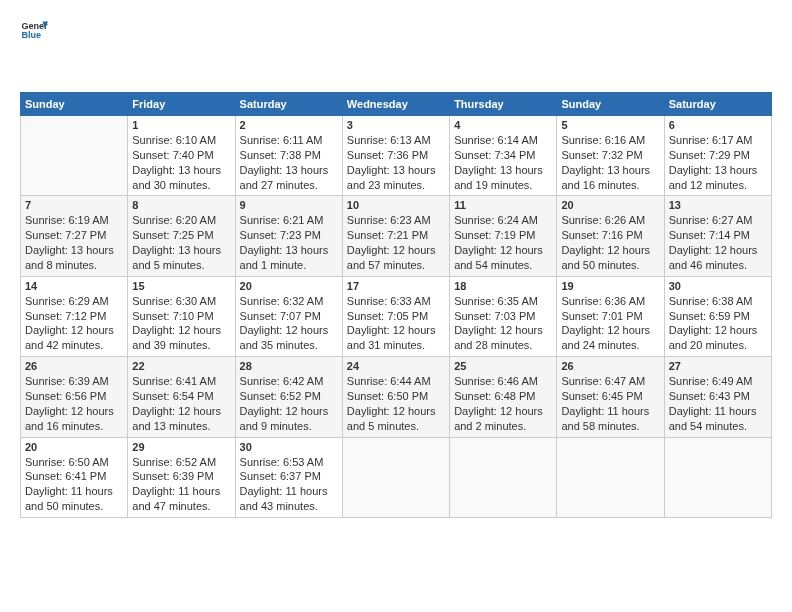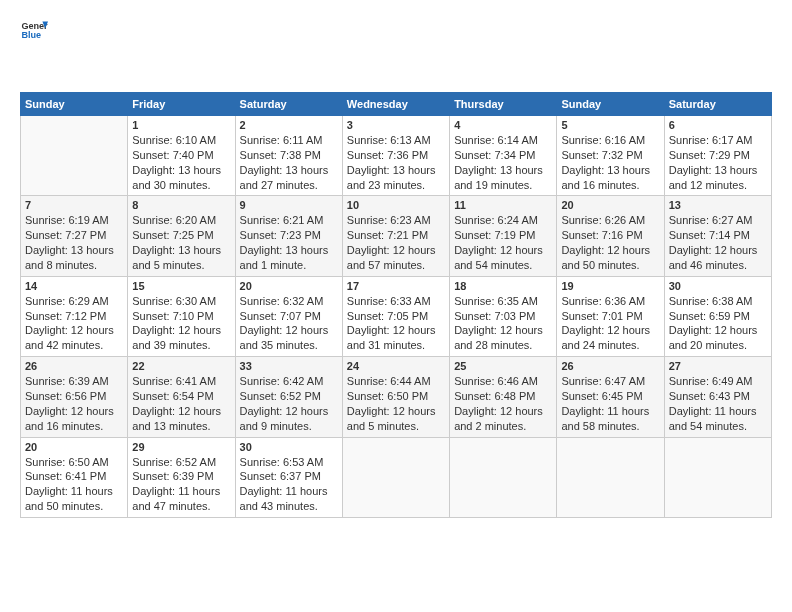--- a/index.html
+++ b/index.html
@@ -206,21 +206,21 @@
         <tr class="row-shaded">
           <td>
             <div class="day-num">26</div>
             <div class="cell-text">Sunrise: 6:39 AM<br>Sunset: 6:56 PM<br>Daylight: 12 hours and 16 minutes.</div>
           </td>
           <td>
             <div class="day-num">22</div>
             <div class="cell-text">Sunrise: 6:41 AM<br>Sunset: 6:54 PM<br>Daylight: 12 hours and 13 minutes.</div>
           </td>
           <td>
-            <div class="day-num">33</div>
+            <div class="day-num">28</div>
             <div class="cell-text">Sunrise: 6:42 AM<br>Sunset: 6:52 PM<br>Daylight: 12 hours and 9 minutes.</div>
           </td>
           <td>
             <div class="day-num">24</div>
             <div class="cell-text">Sunrise: 6:44 AM<br>Sunset: 6:50 PM<br>Daylight: 12 hours and 5 minutes.</div>
           </td>
           <td>
             <div class="day-num">25</div>
             <div class="cell-text">Sunrise: 6:46 AM<br>Sunset: 6:48 PM<br>Daylight: 12 hours and 2 minutes.</div>
           </td>

